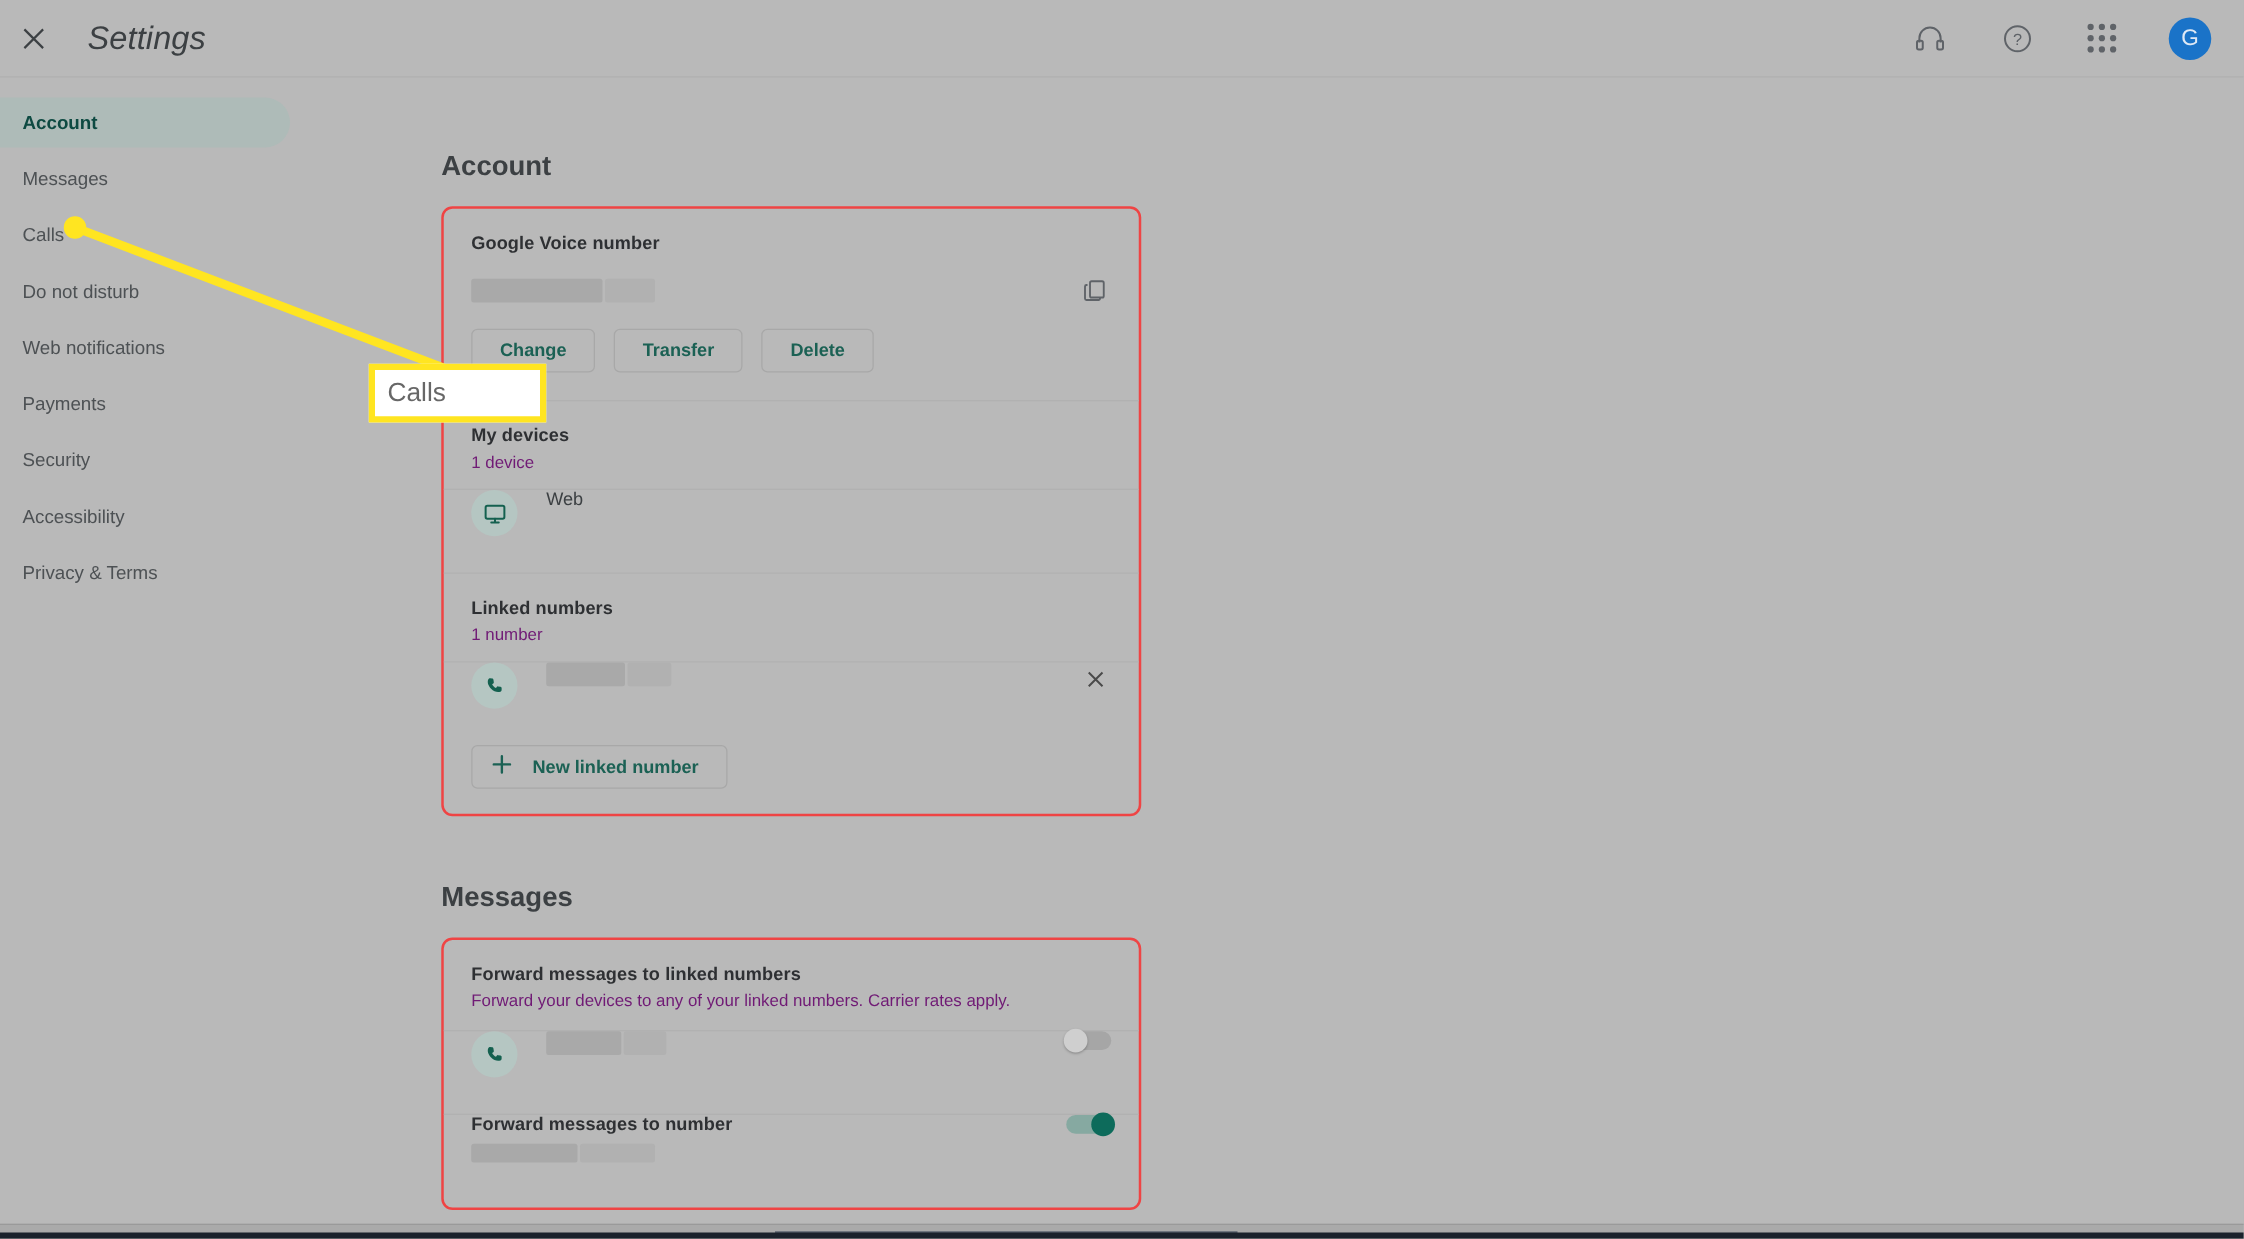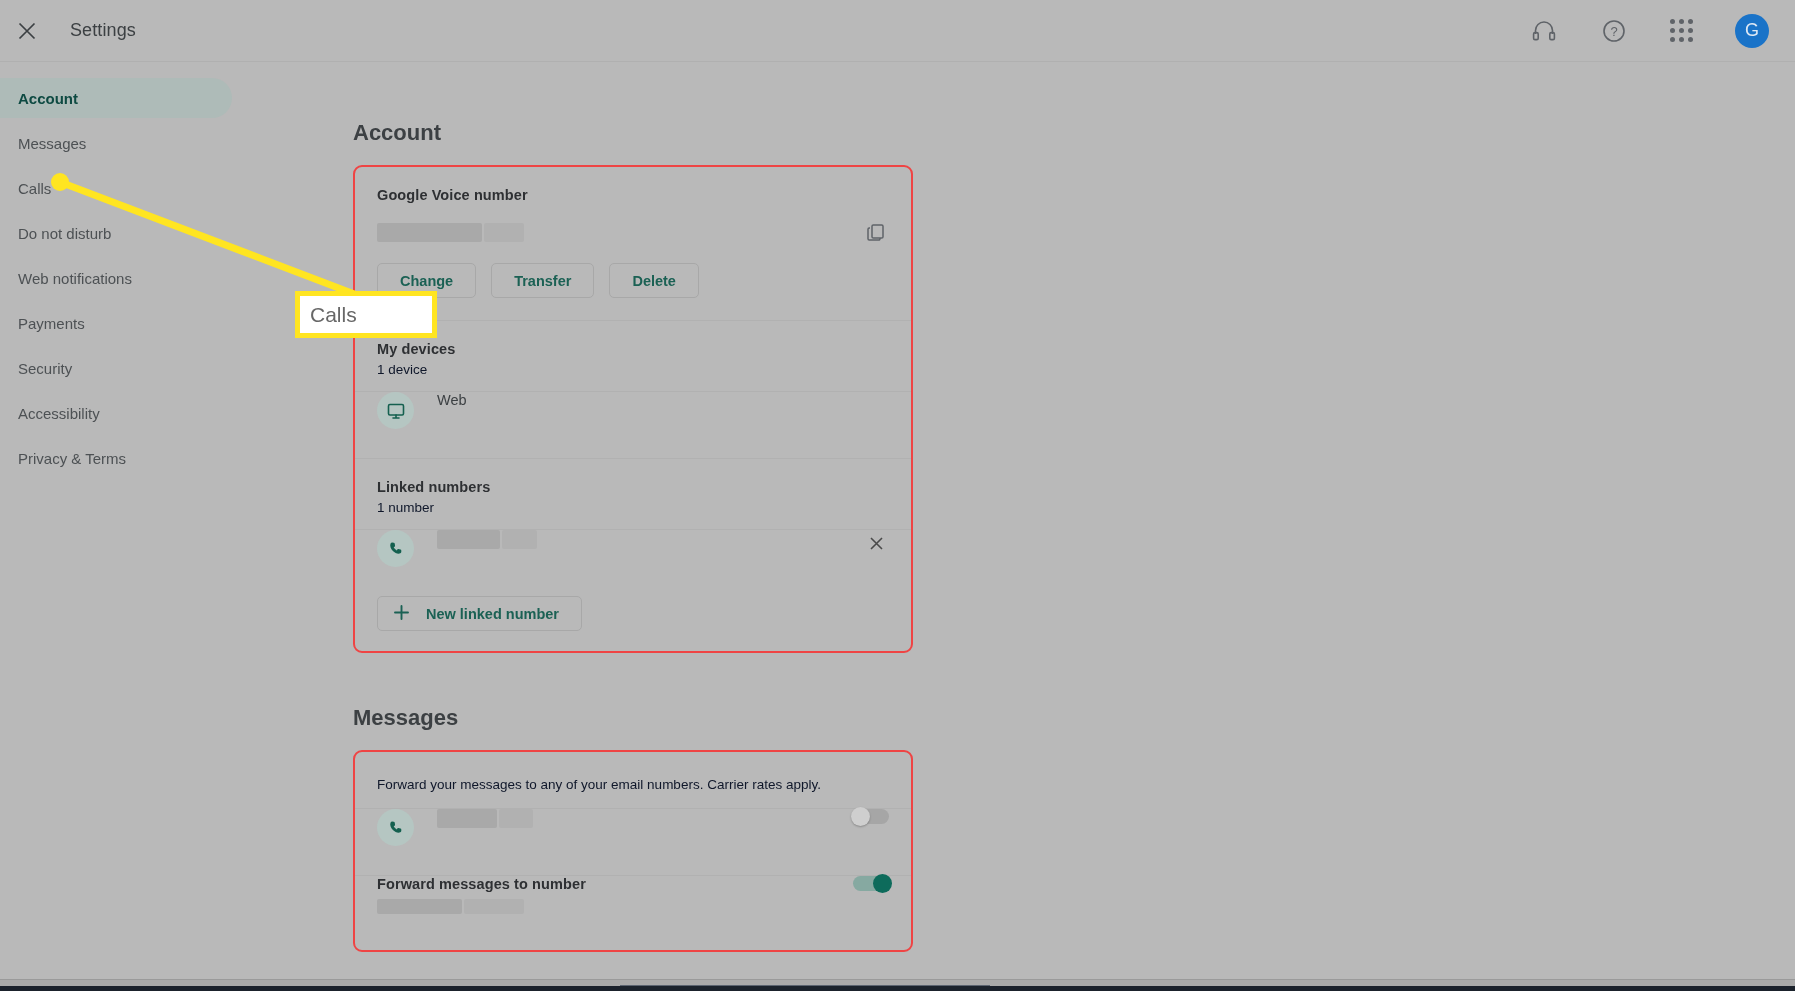--- a/index.html
+++ b/index.html
@@ -27,23 +27,24 @@
   }
   #close-btn {
     width: 26px; height: 26px;
     margin-left: 14px;
     display: flex; align-items: center; justify-content: center;
     cursor: pointer;
   }
   #close-btn svg { display:block; }
   #app-title {
     margin-left: 30px;
-    font-size: 18px;
+    font-size: 26px;
     color: #3c4043;
     letter-spacing: 0.1px;
+    font-style: italic;
   }
   #topbar-right {
     margin-left: auto;
     display: flex; align-items: center;
     gap: 42px;
     padding-right: 26px;
   }
   .topicon { width: 28px; height: 28px; display:flex; align-items:center; justify-content:center; cursor:pointer; }
   .topicon svg { display:block; }
   #apps-grid {
@@ -113,21 +114,21 @@
   .card-block { padding: 20px 22px 20px 22px; }
   .card-divider { height: 1px; background: #b1b1b1; width: 100%; }
   .block-title {
     font-size: 14.5px;
     font-weight: bold;
     color: #2e3033;
     letter-spacing: 0.1px;
   }
   .block-sub {
     font-size: 13.5px;
-    color: #0f172a;
+    color: #701a75;
     margin-top: 5px;
   }
   .redact {
     background: #a9a9a9;
     height: 19px;
     border-radius: 2px;
     display: inline-block;
   }
   .redact.lighter { background: #b1b1b1; }
 
@@ -389,21 +390,22 @@
           </span>
           <span>New linked number</span>
         </button>
       </div>
     </section>
 
     <h2 class="section-title" style="margin-top:52px;">Messages</h2>
 
     <section class="card">
       <div class="card-block" style="padding-bottom:16px;">
-        <div class="block-sub">Forward your messages to any of your email numbers. Carrier rates apply.</div>
+        <div class="block-title">Forward messages to linked numbers</div>
+        <div class="block-sub">Forward your devices to any of your linked numbers. Carrier rates apply.</div>
       </div>
 
       <div class="card-divider"></div>
 
       <div class="list-row">
         <div class="circ-icon">
           <svg width="18" height="18" viewBox="0 0 18 18">
             <path d="M5.2 2.6 c-.7 0-1.3.4-1.6 1 -1 2.2 .1 5.2 2.3 7.4 2.2 2.2 5.2 3.3 7.4 2.3 .6-.3 1-.9 1-1.6 v-1.3 c0-.5-.4-.9-.9-1 l-2-.3 c-.4-.05-.8.1-1 .45 l-.6.9 c-1.3-.7-2.4-1.8-3.1-3.1 l.9-.6 c.35-.2.5-.6.45-1 l-.3-2 c-.1-.5-.5-.9-1-.9 z" fill="#14604f"></path>
           </svg>
         </div>

